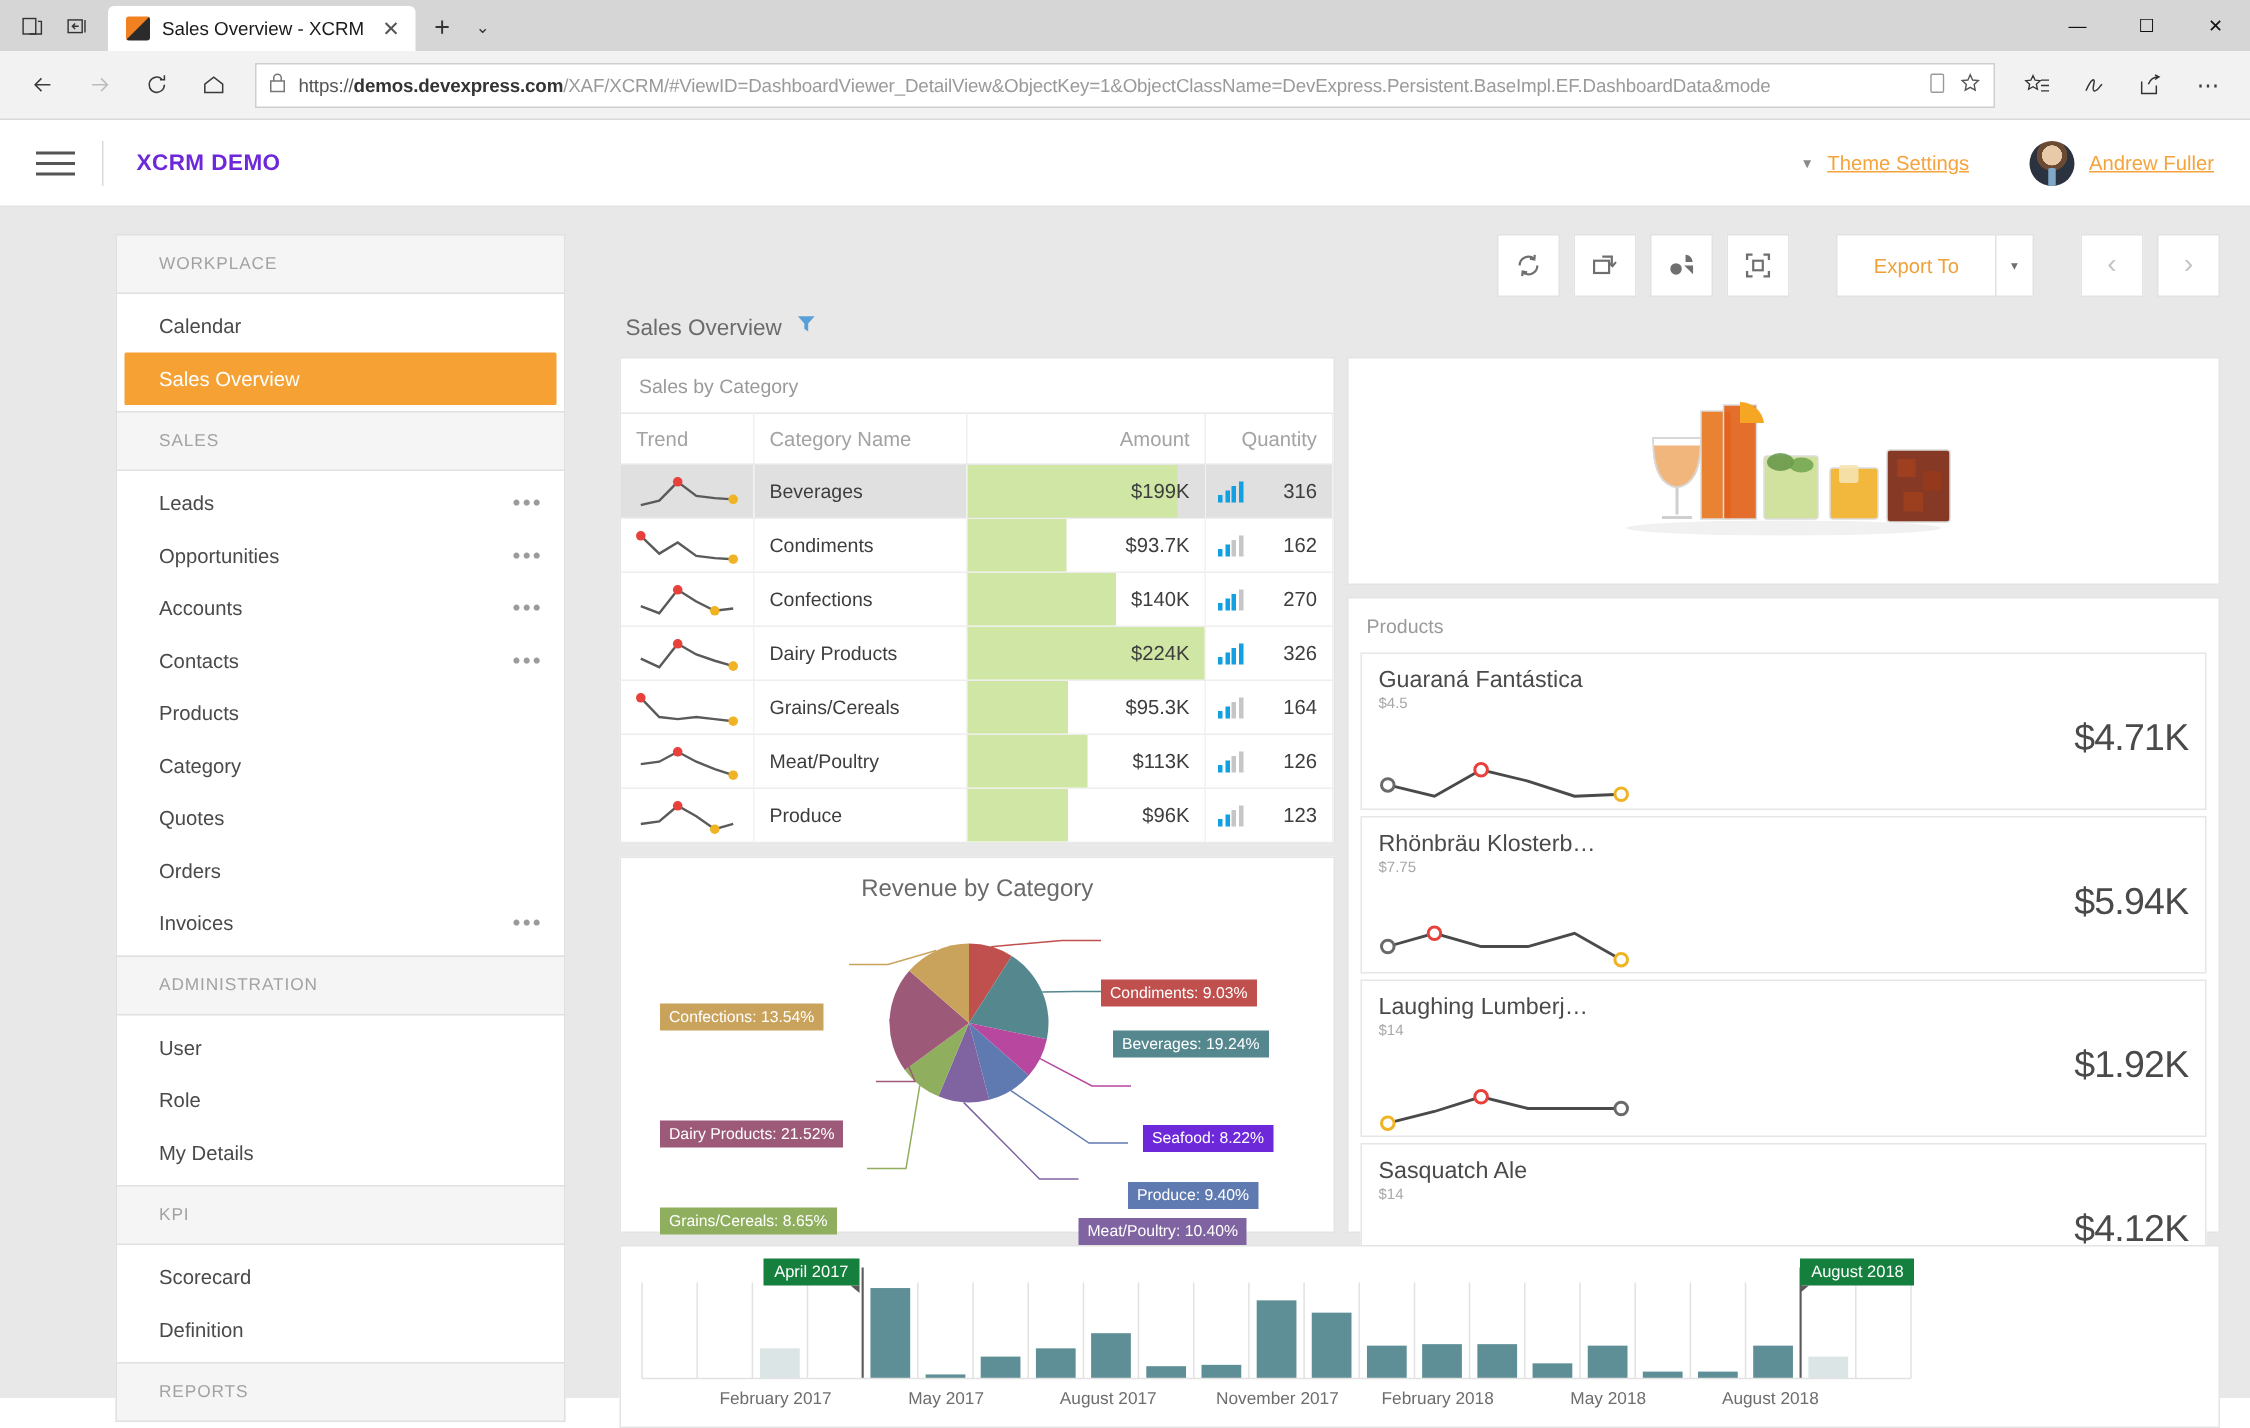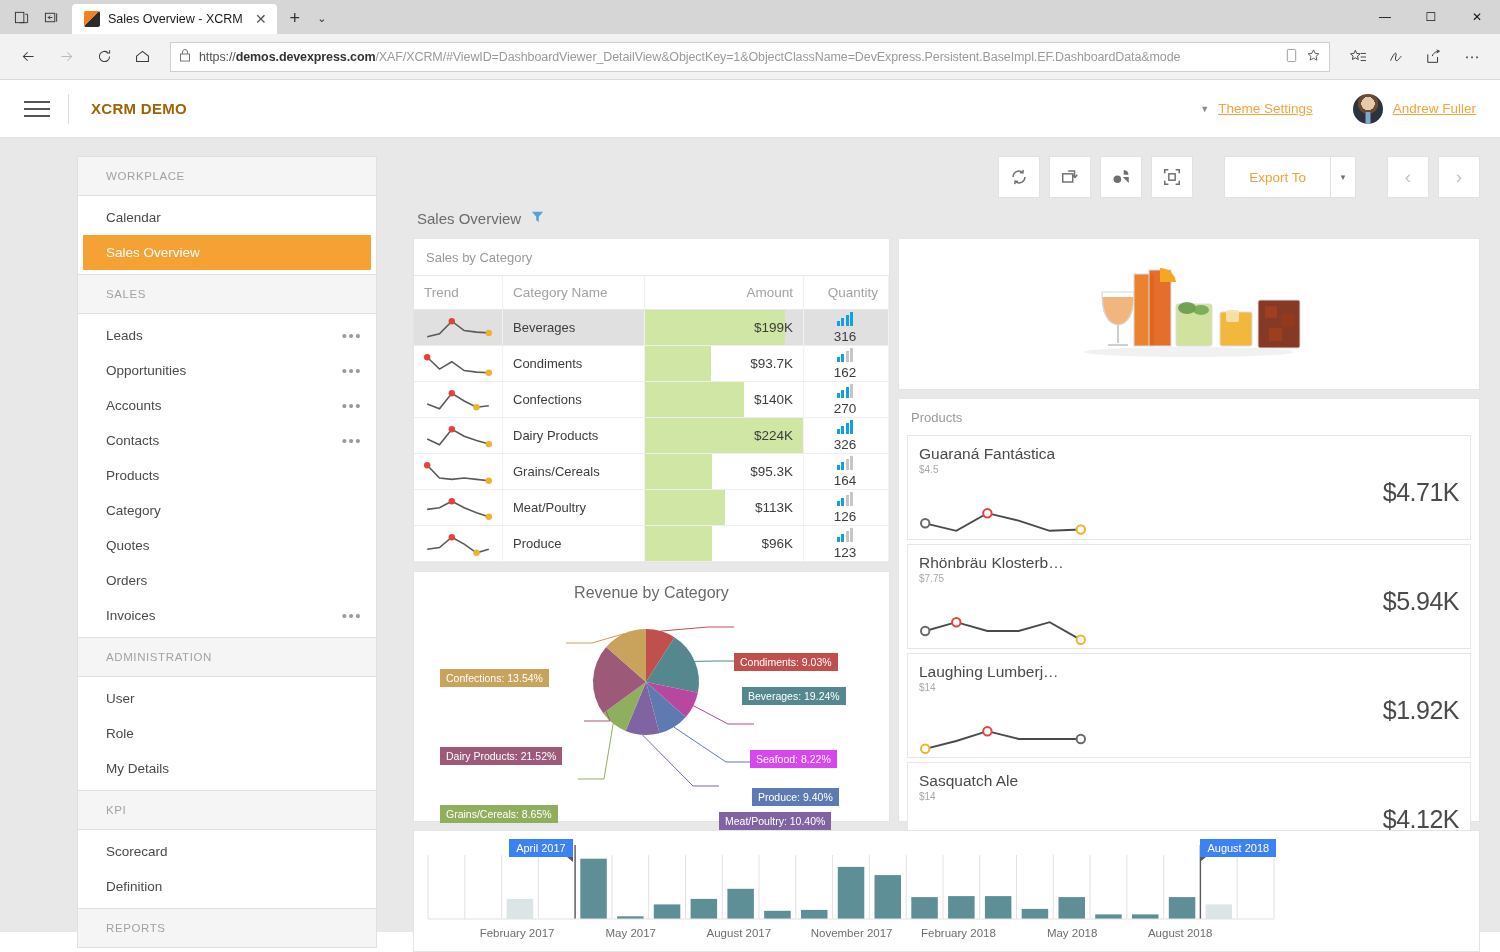--- a/index.html
+++ b/index.html
@@ -66,21 +66,21 @@
 
   
   .app-header {
     height: 58px; background: #ffffff; display: flex; align-items: center;
     padding: 0 24px 0 20px; border-bottom: 1px solid #e3e3e3;
   }
   .hamburger { width: 34px; height: 34px; display: flex; flex-direction: column;
     justify-content: center; gap: 5px; padding: 0 4px; }
   .hamburger i { display: block; height: 2px; background: #555; width: 100%; }
   .hdr-divider { width: 1px; height: 30px; background: #dcdcdc; margin: 0 22px 0 14px; }
-  .app-title { font-size: 15px; font-weight: bold; color: #a16207; letter-spacing: 0.3px; }
+  .app-title { font-size: 15px; font-weight: bold; color: #6d28d9; letter-spacing: 0.3px; }
   .hdr-right { margin-left: auto; display: flex; align-items: center; gap: 0; }
   .theme-caret { font-size: 9px; color: #8a8a8a; margin-right: 9px; }
   .link-orange { color: #f5a33c; font-size: 13.5px; text-decoration: underline; }
   .avatar {
     width: 30px; height: 30px; border-radius: 50%; margin: 0 10px 0 40px;
     background: radial-gradient(circle at 50% 32%, #e8c9a8 0 26%, #6b4a33 27% 40%, #2b3340 41% 100%);
     overflow: hidden; position: relative;
   }
   .avatar::after {
     content: ""; position: absolute; left: 50%; top: 62%; width: 5px; height: 14px;
@@ -159,21 +159,21 @@
   }
   tr.row-selected td { background: #e0e0e0; }
   .c-trend { width: 88px; }
   .c-name { width: 142px; padding-left: 10px !important; }
   .c-amount { width: 160px; position: relative; }
   .c-qty { width: 85px; }
   .databar { position: absolute; left: 0; top: 0; bottom: 0; background: #cfe6a4; }
   .amount-txt { position: relative; text-align: right; padding-right: 10px;
     line-height: 35px; font-size: 13.5px; }
   .qty-cell { display: flex; align-items: center; justify-content: space-between;
-    padding: 0 10px 0 8px; height: 32px; flex-direction: column; }
+    padding: 0 10px 0 8px; height: 32px; }
   .qty-num { font-size: 13.5px; }
   .sigbars { display: flex; align-items: flex-end; gap: 1.5px; height: 14px; }
   .sigbars i { width: 3px; display: block; background: #c6c6c6; }
   .sigbars i.on { background: #12a0e0; }
 
   
   .pie-panel { height: 251px; position: relative; }
   .pie-title { text-align: center; font-size: 16px; color: #6a6a6a;
     padding-top: 12px; }
   .pie-svg { position: absolute; left: 0; top: 0; }
@@ -195,21 +195,21 @@
   .card-sub { font-size: 10px; color: #a8a8a8; margin-top: 1px; }
   .card-val { font-size: 25px; color: #4a4a4a; text-align: right;
     margin-top: 3px; letter-spacing: -0.5px; }
   .card-spark { margin-top: auto; height: 32px; }
 
   
   .range-panel { height: 122px; position: relative; padding: 0; }
   .range-labels { position: absolute; bottom: 8px; left: 0; right: 0;
     height: 16px; }
   .range-lbl { position: absolute; font-size: 11.5px; color: #6d6d6d; }
-  .range-tip { position: absolute; background: #3b82f6; color: #fff;
+  .range-tip { position: absolute; background: #15803d; color: #fff;
     font-size: 11px; padding: 3px 7px; top: 8px; }
   .range-tip::after { content: ""; position: absolute; bottom: -5px; left: 0;
     border-left: 6px solid #5a5a5a; border-bottom: 5px solid transparent; }
   .range-tip.right::after { left: auto; right: 0;
     border-left: none; border-right: 6px solid #5a5a5a; }
 </style>
 </head>
 <body>
 
 <div class="browser-tabstrip">
@@ -647,21 +647,21 @@
                 <path d="M280.8 89.4 L302 89 L328 89" fill="none" stroke="#55878f" stroke-width="1"></path>
                 <path d="M279.4 133.7 L314 152 L340 152" fill="none" stroke="#b8479f" stroke-width="1"></path>
                 <path d="M259.9 155.1 L312 190 L338 190" fill="none" stroke="#5f7ab0" stroke-width="1"></path>
                 <path d="M228.4 162.9 L279 214 L305 214" fill="none" stroke="#8064a2" stroke-width="1"></path>
                 <path d="M199.2 151.6 L190 207 L164 207" fill="none" stroke="#8faf5e" stroke-width="1"></path>
                 <path d="M179.1 107.7 L196 149 L170 149" fill="none" stroke="#9c5a78" stroke-width="1"></path>
                 <path d="M210.1 61.7 L178 71 L152 71" fill="none" stroke="#c9a35c" stroke-width="1"></path>
               </svg>
               <div class="pie-lbl" style="background: rgb(192, 80, 77); left: 320px; top: 81px;">Condiments: 9.03%</div>
               <div class="pie-lbl" style="background: rgb(85, 135, 143); left: 328px; top: 115px;">Beverages: 19.24%</div>
-              <div class="pie-lbl" style="background: #d946ef; left: 336px; top: 178px;">Seafood: 8.22%</div>
+              <div class="pie-lbl" style="background: #6d28d9; left: 348px; top: 178px;">Seafood: 8.22%</div>
               <div class="pie-lbl" style="background: rgb(95, 122, 176); left: 338px; top: 216px;">Produce: 9.40%</div>
               <div class="pie-lbl" style="background: rgb(128, 100, 162); left: 305px; top: 240px;">Meat/Poultry: 10.40%</div>
               <div class="pie-lbl" style="background: rgb(143, 175, 94); left: 26px; top: 233px;">Grains/Cereals: 8.65%</div>
               <div class="pie-lbl" style="background: rgb(156, 90, 120); left: 26px; top: 175px;">Dairy Products: 21.52%</div>
               <div class="pie-lbl" style="background: rgb(201, 163, 92); left: 26px; top: 97px;">Confections: 13.54%</div>
             </div>
         </div>
 
       </div>
 

